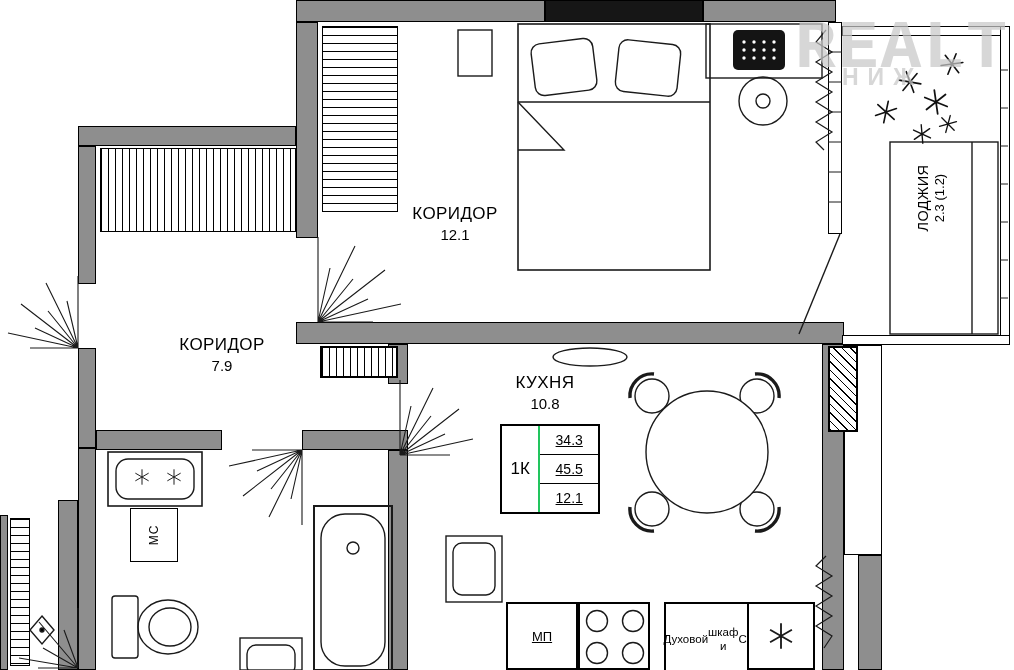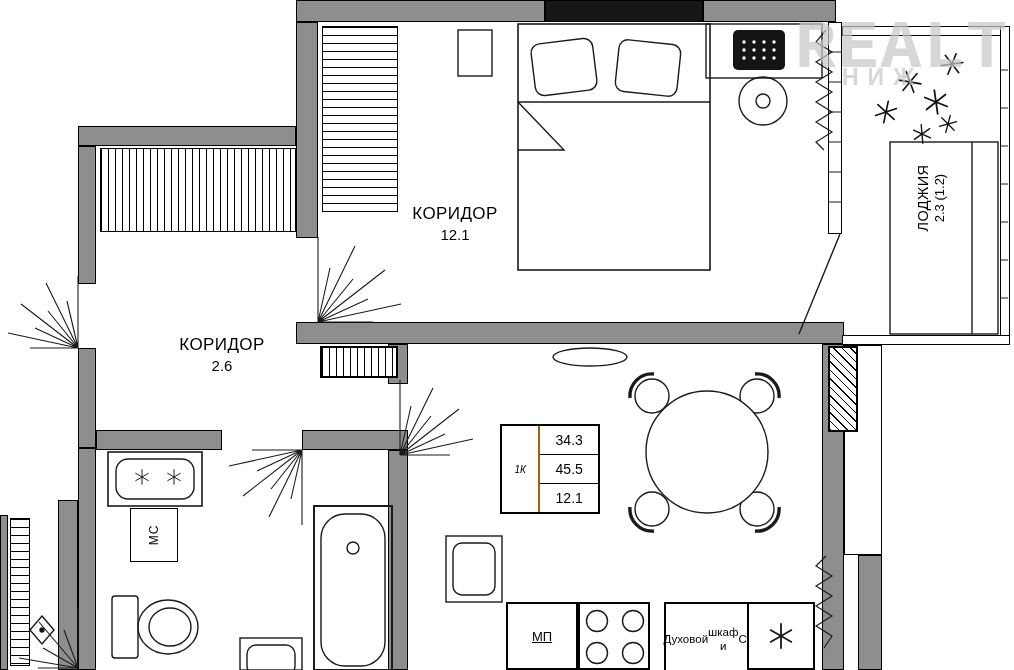--- a/index.html
+++ b/index.html
@@ -19,22 +19,22 @@
   .room-label{position:absolute;text-align:center;line-height:1.3;}
   .room-name{font-size:17px;letter-spacing:.4px;}
   .room-area{font-size:15px;}
   .loggia-label{position:absolute;left:856px;top:176px;width:160px;height:44px;
        transform:rotate(-90deg);text-align:center;line-height:1.25;}
   .loggia-label .room-name{font-size:14.5px;}
   .loggia-label .room-area{font-size:13px;}
   .info-table{position:absolute;left:500px;top:424px;width:100px;height:90px;
        border:2px solid #000;background:#fff;display:flex;}
   .it-left{width:40%;display:flex;align-items:center;justify-content:center;
-       font-size:10px;border-right:2px solid #a16207;font-style:italic;}
-  .it-right{width:60%;display:flex;flex-direction:column;}
+       font-size:17px;border-right:2px solid #22c55e;}
+  .it-right{width:60%;display:flex;flex-direction:column;text-decoration:underline;}
   .it-cell{flex:1;display:flex;align-items:center;justify-content:center;
        font-size:14px;border-bottom:1.5px solid #000;}
   .it-cell:last-child{border-bottom:none;}
   .mc-box{left:130px;top:508px;width:48px;height:54px;border-width:1.5px;font-size:12px;}
   .rot90{transform:rotate(-90deg);letter-spacing:1px;display:inline-block;}
   .mp-box{left:506px;top:602px;width:72px;height:68px;font-size:13px;text-decoration:underline;}
   .stove-box{left:578px;top:602px;width:72px;height:68px;}
   .oven-box{left:664px;top:602px;width:97px;height:76px;font-size:11.5px;
        flex-direction:row;line-height:1.2;}
   .fridge-box{left:747px;top:602px;width:68px;height:68px;}
@@ -217,21 +217,25 @@
       </g>
     </g>
   </svg>
 
   <div class="room-label" style="left:395px;top:203px;width:120px;">
     <div class="room-name">КОРИДОР</div>
     <div class="room-area">12.1</div>
   </div>
   <div class="room-label" style="left:162px;top:334px;width:120px;">
     <div class="room-name">КОРИДОР</div>
-    <div class="room-area">2.6</div>
+    <div class="room-area">7.9</div>
+  </div>
+  <div class="room-label" style="left:495px;top:372px;width:100px;">
+    <div class="room-name">КУХНЯ</div>
+    <div class="room-area">10.8</div>
   </div>
   <div class="loggia-label">
     <div class="room-name">ЛОДЖИЯ</div>
     <div class="room-area">2.3 (1.2)</div>
   </div>
 
   <div class="wm wm1">REALT</div>
   <div class="wm wm2">НИЖ</div>
 
 </div>

